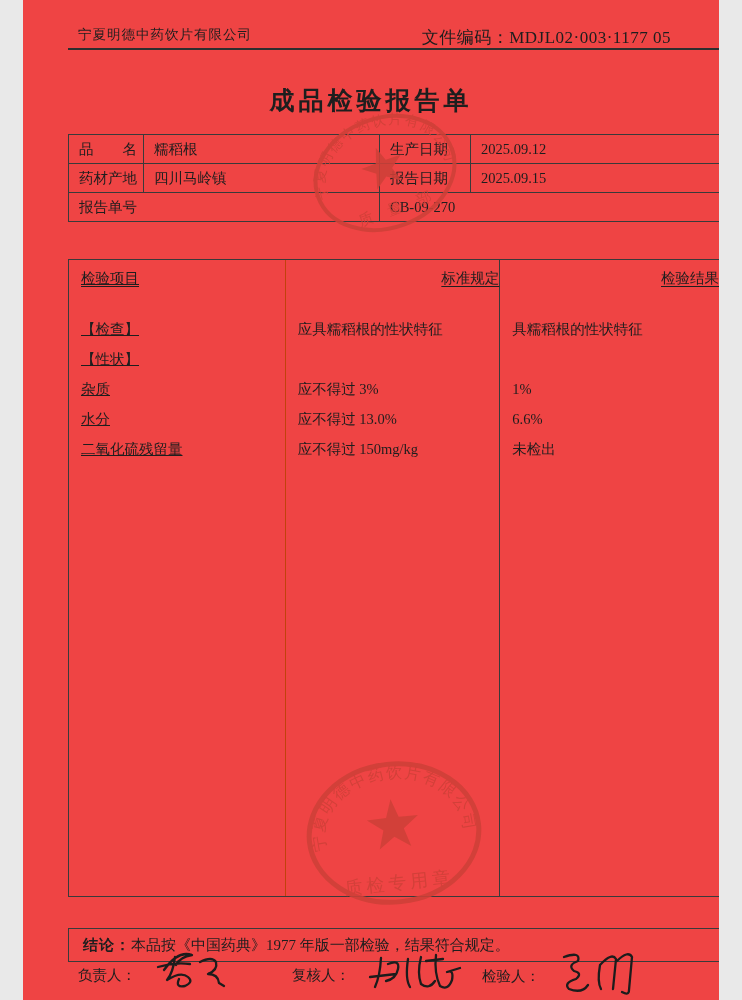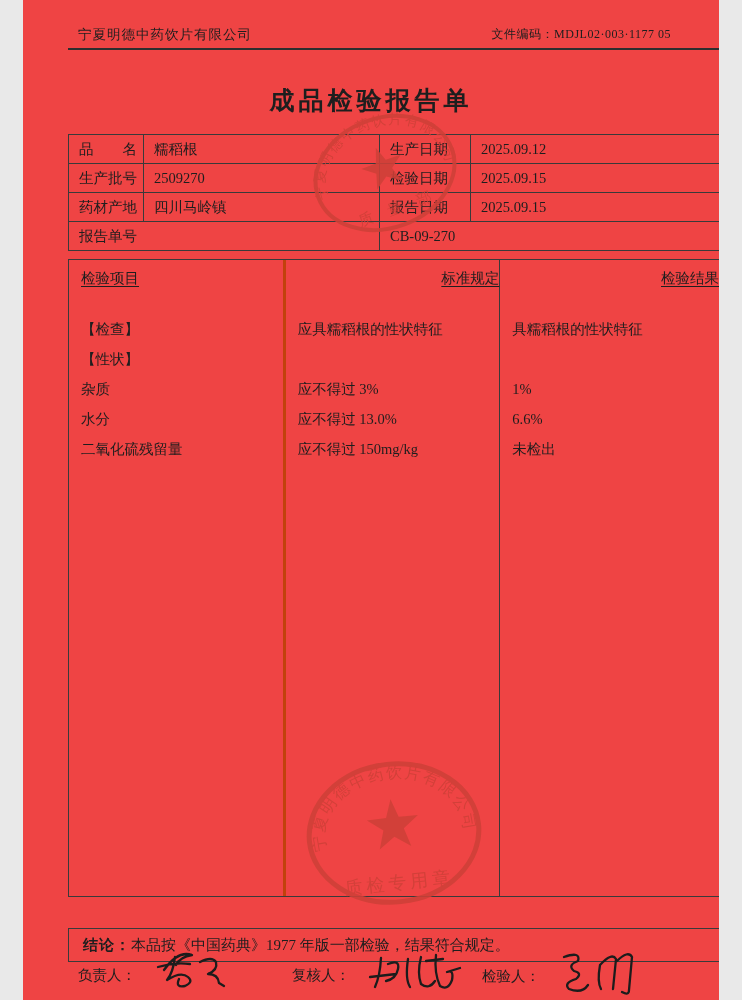--- a/index.html
+++ b/index.html
@@ -4,35 +4,35 @@
 <style>
   * { margin:0; padding:0; box-sizing:border-box; }
   html,body { background:#e9e9e9; }
   .page {
     position:relative; width:696px; height:1000px; margin:0 auto;
     background:#ef4444; overflow:hidden;
     font-family:"Liberation Serif","DejaVu Serif",serif; color:#1e1e1e;
   }
   
   .hdr-left { position:absolute; top:26px; left:55px; font-size:13.5px; letter-spacing:1px; }
-  .hdr-right { position:absolute; top:26px; right:48px; font-size:12px; letter-spacing:0.5px; }
+  .hdr-right { position:absolute; top:26px; right:48px; font-size:17px; letter-spacing:0.5px; }
   .hdr-rule { position:absolute; top:48px; left:45px; width:652px; height:2px; background:#2e2e2e; }
   
   .title { position:absolute; top:84px; left:0; width:100%; text-align:center;
            font-size:25px; font-weight:bold; letter-spacing:4px; }
   
   .info-table { position:absolute; top:134px; left:45px; width:652px;
                 border-collapse:collapse; table-layout:fixed; }
   .info-table td { border:1px solid #3a3a3a; height:29px; font-size:14.5px;
                    padding:0 0 0 10px; white-space:pre; overflow:hidden; }
   
   .result-table { position:absolute; top:259px; left:45px; width:652px; height:638px;
                   border:1px solid #3a3a3a; display:flex; }
   .rt-col { height:100%; }
-  .rt-col-1 { width:217px; border-right:3px solid #c2410c; }
+  .rt-col-1 { width:217px; border-right:1px solid #c2410c;text-decoration:underline; }
   .rt-col-2 { width:215px; border-right:1px solid #3a3a3a; }
   .rt-col-3 { width:219px; }
   .rt-head { padding-top:9px; font-size:14.5px; text-decoration:underline;
              text-underline-offset:3px; }
   .rt-col-1 .rt-head { padding-left:12px; }
   .rt-col-2 .rt-head, .rt-col-3 .rt-head { text-align:right; }
   .rt-body { padding-top:26px; }
   .rt-line { height:30px; line-height:30px; font-size:14.5px; padding-left:12px;
              white-space:nowrap; }
   
@@ -69,26 +69,20 @@
         <col style="width:236px">
         <col style="width:91px">
         <col style="width:250px">
       </colgroup>
     <tbody>
       <tr>
         <td>品　　名</td>
         <td>糯稻根</td>
         <td>生产日期</td>
         <td>2025.09.12</td>
-      </tr>
-      <tr>
-        <td>生产批号</td>
-        <td>2509270</td>
-        <td>检验日期</td>
-        <td>2025.09.15</td>
       </tr>
       <tr>
         <td>药材产地</td>
         <td>四川马岭镇</td>
         <td>报告日期</td>
         <td>2025.09.15</td>
       </tr>
       <tr>
         <td colspan="2">报告单号</td>
         <td colspan="2">CB-09-270</td>

